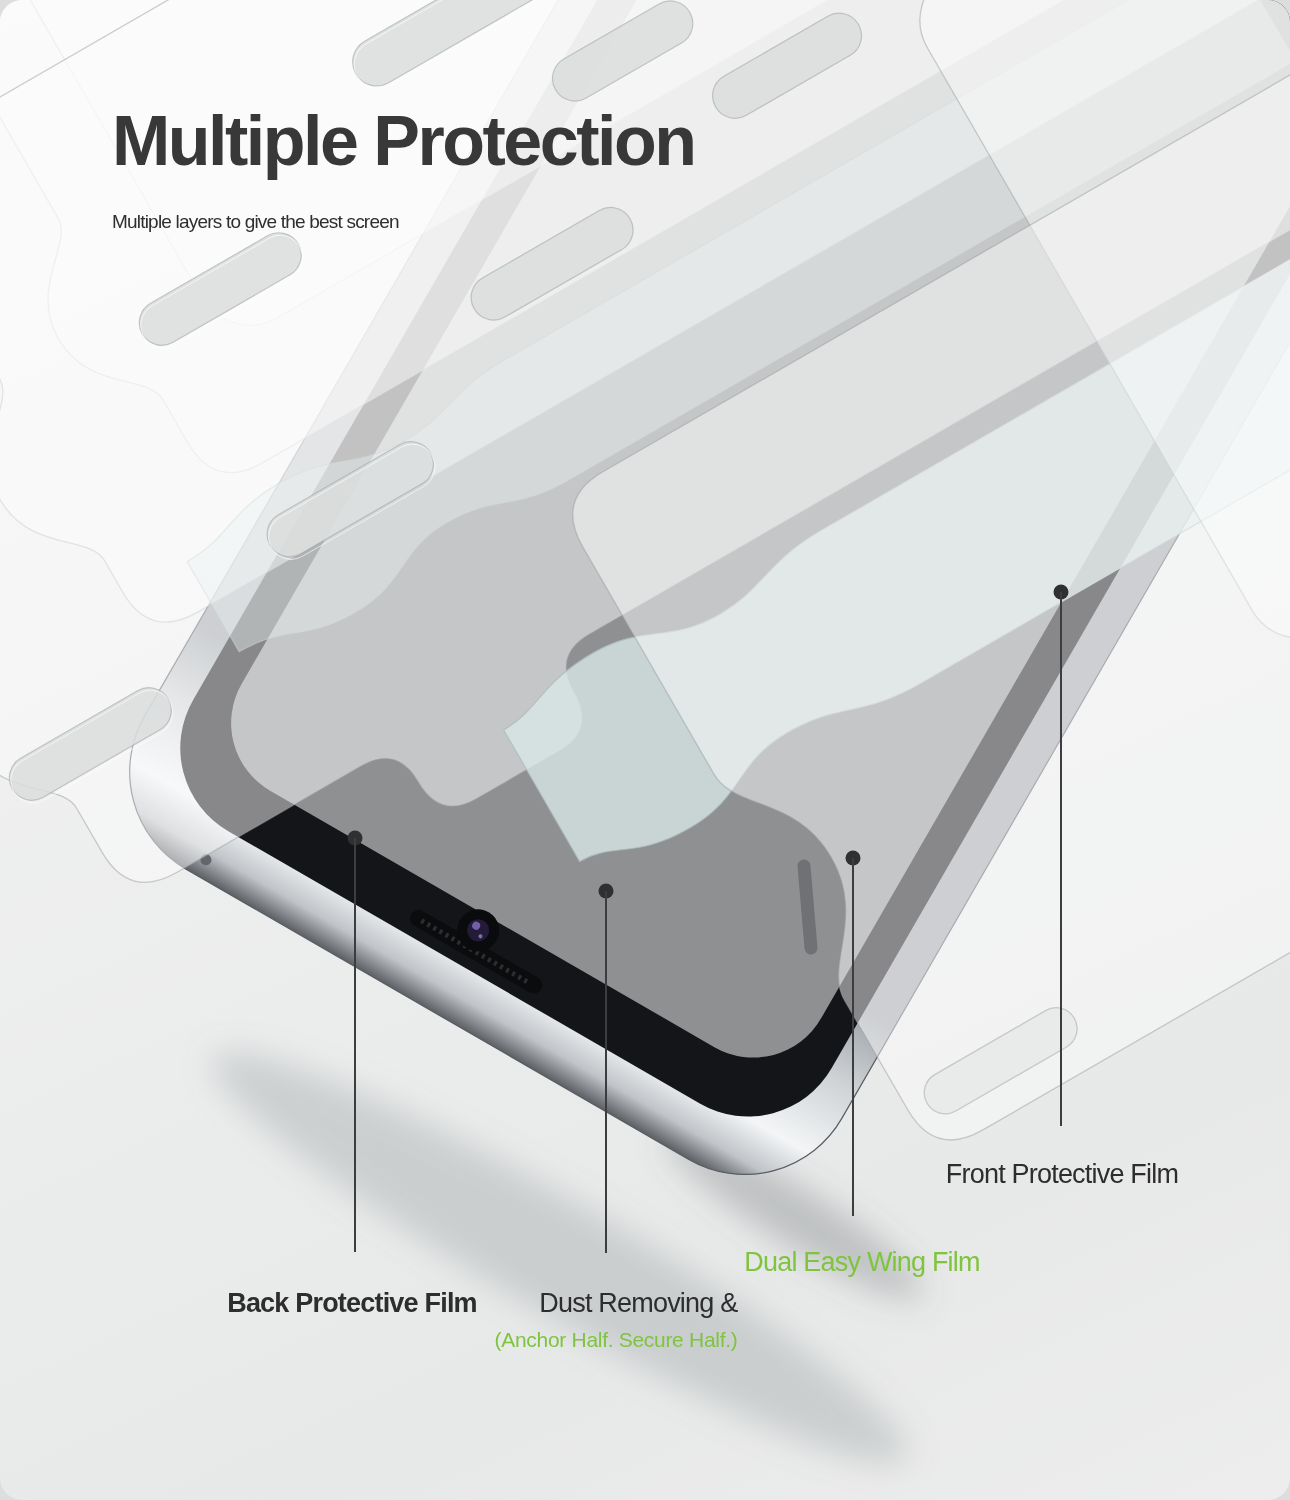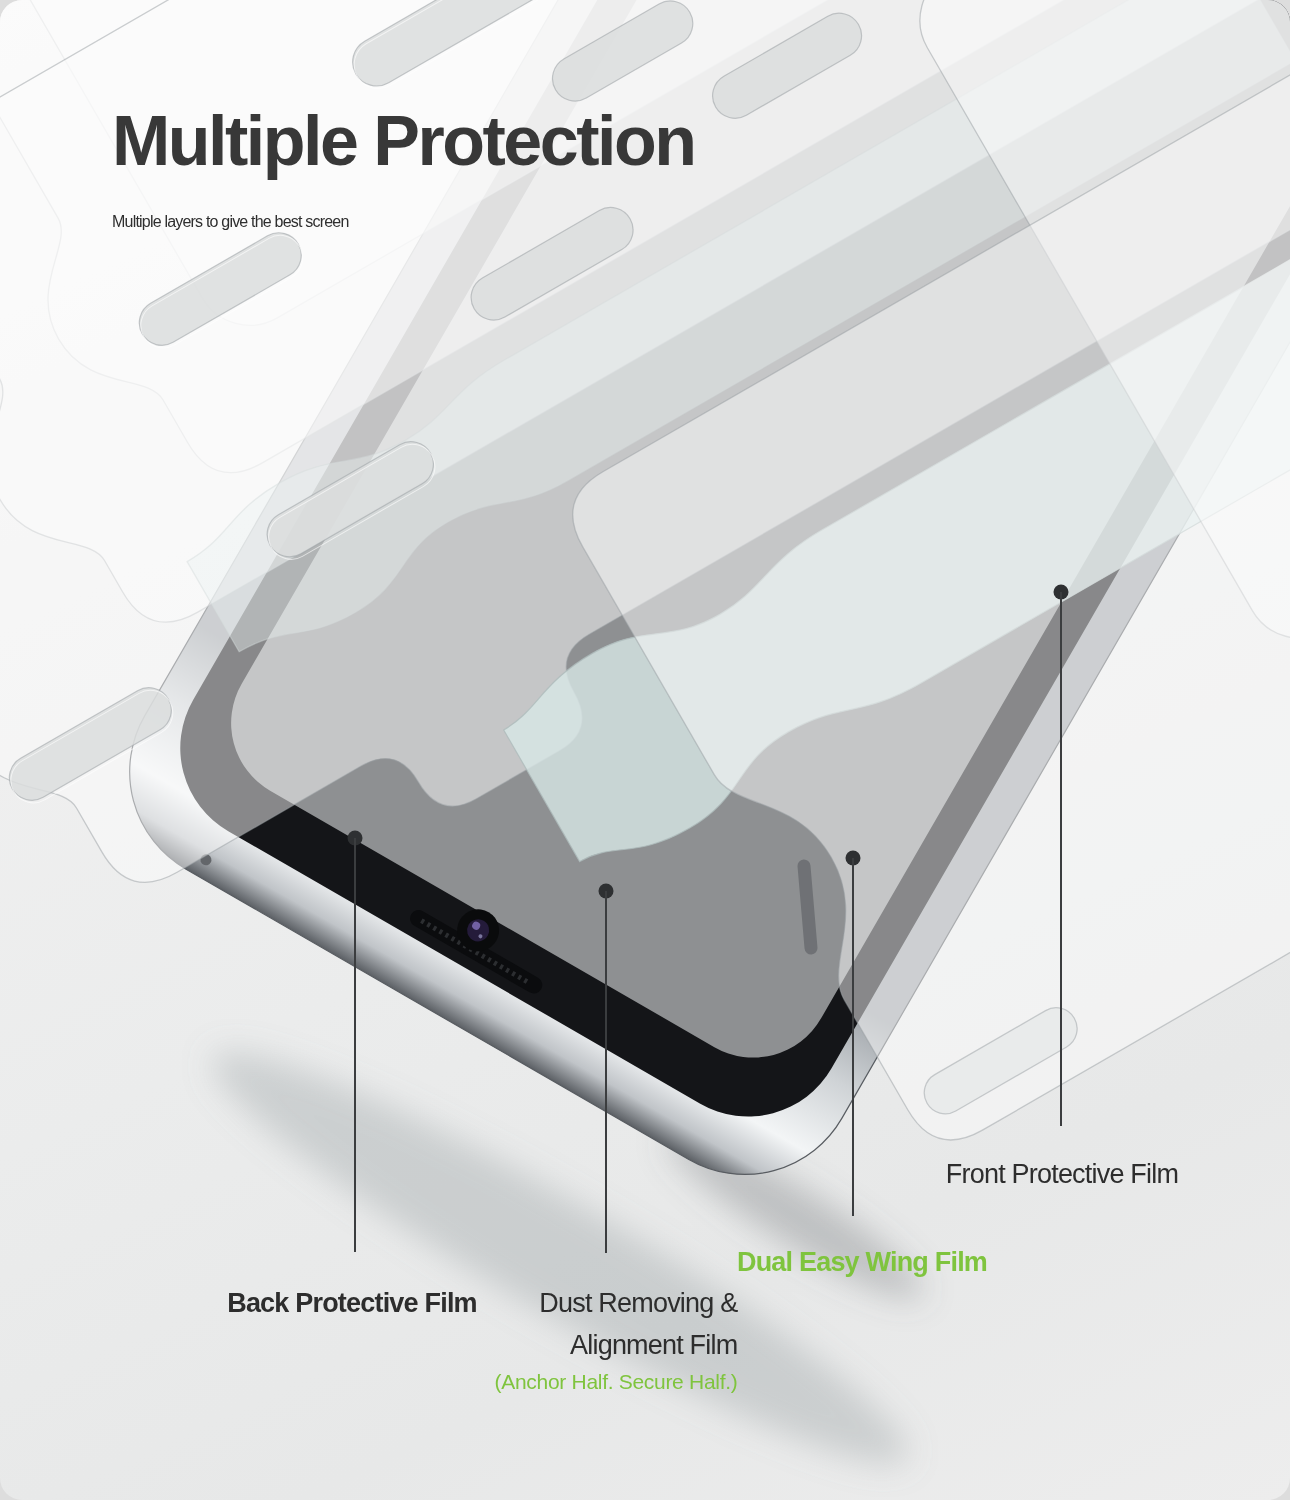--- a/index.html
+++ b/index.html
@@ -7,30 +7,30 @@
     position:relative; width:1290px; height:1500px; overflow:hidden;
     background:linear-gradient(155deg,#f8f8f8 0%,#f0f0f0 30%,#ebecec 55%,#e7e8e8 78%,#ededed 100%);
     font-family:"Liberation Sans", sans-serif;
     border-radius:22px;
   }
   .fig{position:absolute;left:0;top:0;}
   .hdr{position:absolute;left:112px;top:104px;z-index:5;}
   .title{
     font-size:70px;font-weight:700;letter-spacing:-2.5px;color:#383838;line-height:74px;white-space:nowrap;
   }
-  .subtitle{margin-top:22px;font-size:16px;letter-spacing:-0.8px;color:#2e2e2e;line-height:43px;}
+  .subtitle{margin-top:22px;font-size:19px;letter-spacing:-0.8px;color:#2e2e2e;line-height:43px;}
   .callout-line{position:absolute;width:1.5px;background:#3b3d3f;z-index:3;}
   .callout-dot{position:absolute;width:15px;height:15px;border-radius:50%;background:#2e3032;transform:translate(-50%,-50%);z-index:3;}
   .lbl{position:absolute;z-index:4;color:#2d2d2d;font-size:27px;letter-spacing:-0.8px;white-space:nowrap;text-align:center;}
   .lbl.center{transform:translate(-50%,-50%);}
   .lbl-block{position:absolute;z-index:4;transform:translateX(-50%);text-align:right;color:#2d2d2d;}
   .lbl-block .l1,.lbl-block .l2{font-size:27px;letter-spacing:-0.8px;line-height:34px;white-space:nowrap;}
   .lbl-block .l2{margin-top:8px;}
   .lbl-block .sub{margin-top:8px;font-size:21px;letter-spacing:-0.3px;color:#7fc43e;white-space:nowrap;}
-  .green{color:#7fc43e;font-weight:700;}
+  .green{color:#7fc43e;font-weight:400;}
 </style>
 </head>
 <body>
 
 <div class="canvas">
 
   <svg class="fig" width="1290" height="1500" viewBox="0 0 1290 1500" aria-hidden="true">
     <defs>
       <linearGradient id="gMetal" x1="0" y1="-180" x2="0" y2="38" gradientUnits="userSpaceOnUse">
         <stop offset="0" stop-color="#9ea3a8"></stop>
@@ -110,21 +110,20 @@
   </div>
 
   <div class="callout-dot" style="left:355px;top:838px;"></div>
   <div class="callout-line" style="left:354px;top:838px;height:414px;"></div>
   <div class="lbl center" style="left:352px;top:1303px;font-weight:bold;">Back Protective Film</div>
 
   <div class="callout-dot" style="left:606px;top:891px;"></div>
   <div class="callout-line" style="left:605px;top:891px;height:362px;"></div>
   <div class="lbl-block" style="left:616px;top:1286px;">
     <div class="l1">Dust Removing &amp;</div>
-    <div class="l2">Alignment Film</div>
     <div class="sub">(Anchor Half. Secure Half.)</div>
   </div>
 
   <div class="callout-dot" style="left:853px;top:858px;"></div>
   <div class="callout-line" style="left:852px;top:858px;height:358px;"></div>
   <div class="lbl center green" style="left:862px;top:1262px;">Dual Easy Wing Film</div>
 
   <div class="callout-dot" style="left:1061px;top:592px;"></div>
   <div class="callout-line" style="left:1060px;top:592px;height:534px;"></div>
   <div class="lbl center" style="left:1062px;top:1174px;">Front Protective Film</div>

